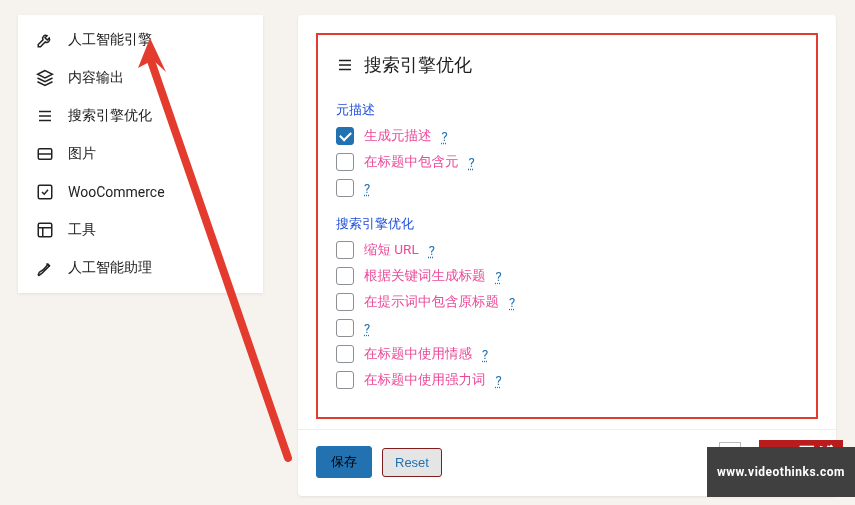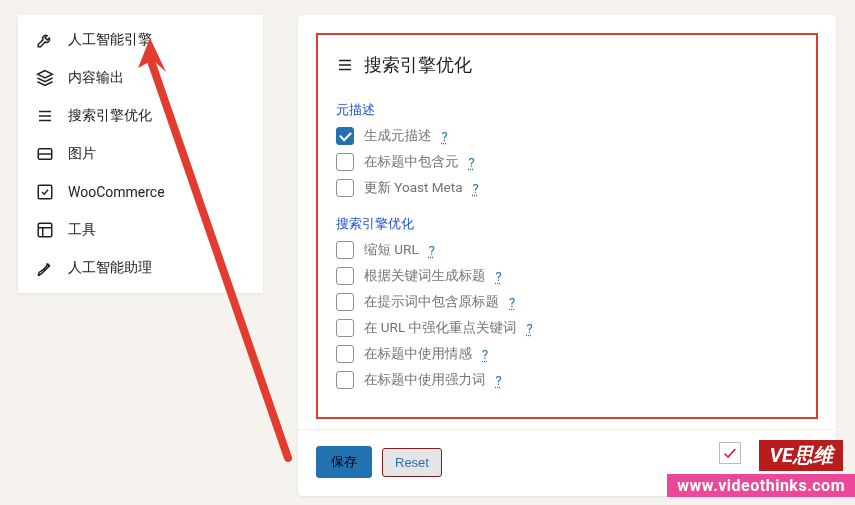--- a/index.html
+++ b/index.html
@@ -103,21 +103,21 @@
     border-color: #2271b1;
   }
   .chk.checked::after {
     content: "";
     width: 5px;
     height: 9px;
     border: solid #fff;
     border-width: 0 2px 2px 0;
     transform: rotate(45deg) translate(-1px,-1px);
   }
-  .chk-label { color: #737373; }
+  .chk-label { color: #ec4899; }
   .help {
     color: #2271b1;
     text-decoration: underline dotted;
     text-underline-offset: 2px;
     font-size: 13px;
     cursor: pointer;
   }
 
   .footer-bar {
     display: flex;
@@ -180,25 +180,25 @@
     background: #fff;
     display: inline-flex;
     align-items: center;
     justify-content: center;
   }
   .wm1-check svg { stroke: #e60012; }
   .wm2 {
     position: absolute;
     right: 0;
     bottom: 8px;
-    background: #ec4899;
+    background: #404040;
     color: #fff;
     font-weight: 700;
-    font-size: 16px;
-    padding: 2px 10px;
+    font-size: 12px;
+    padding: 18px 10px;
     letter-spacing: 0.5px;
   }
 </style>
 </head>
 <body>
 
 <div class="sidebar">
   <div class="sidebar-item">
     <span class="icon">
       <svg width="18" height="18" viewBox="0 0 24 24" fill="none" stroke="currentColor" stroke-width="2">
@@ -287,21 +287,20 @@
         <span class="chk-label">生成元描述</span>
         <span class="help">?</span>
       </div>
       <div class="chk-row">
         <span class="chk"></span>
         <span class="chk-label">在标题中包含元</span>
         <span class="help">?</span>
       </div>
       <div class="chk-row">
         <span class="chk"></span>
-        <span class="chk-label">更新 Yoast Meta</span>
         <span class="help">?</span>
       </div>
     </div>
 
     <div class="group">
       <div class="group-label">搜索引擎优化</div>
 
       <div class="chk-row">
         <span class="chk"></span>
         <span class="chk-label">缩短 URL</span>
@@ -312,21 +311,20 @@
         <span class="chk-label">根据关键词生成标题</span>
         <span class="help">?</span>
       </div>
       <div class="chk-row">
         <span class="chk"></span>
         <span class="chk-label">在提示词中包含原标题</span>
         <span class="help">?</span>
       </div>
       <div class="chk-row">
         <span class="chk"></span>
-        <span class="chk-label">在 URL 中强化重点关键词</span>
         <span class="help">?</span>
       </div>
       <div class="chk-row">
         <span class="chk"></span>
         <span class="chk-label">在标题中使用情感</span>
         <span class="help">?</span>
       </div>
       <div class="chk-row">
         <span class="chk"></span>
         <span class="chk-label">在标题中使用强力词</span>

